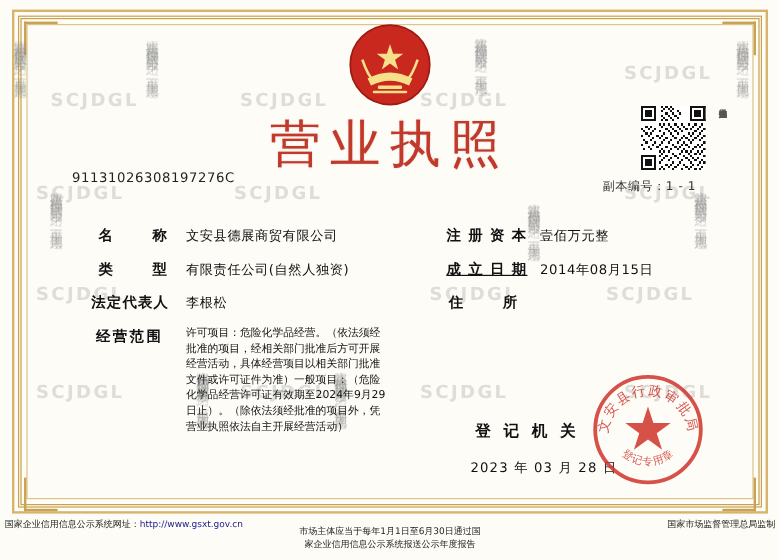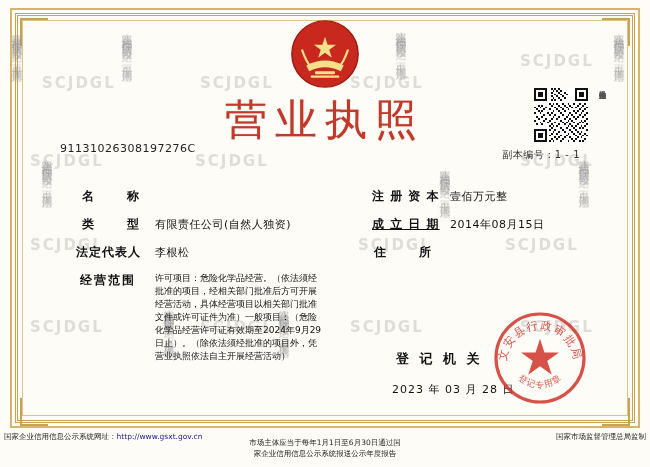--- a/index.html
+++ b/index.html
@@ -481,20 +481,21 @@
         <rect x="14" y="28" width="1" height="1"></rect>
         <rect x="18" y="28" width="1" height="1"></rect>
         <rect x="21" y="28" width="1" height="1"></rect>
         <rect x="24" y="28" width="1" height="1"></rect>
         <rect x="26" y="28" width="1" height="1"></rect>
     </g>
   </svg>
   <div class="qr-note">扫描二维码查询企业信息</div>
 
   <div class="field-label" style="left:82px; top:188px;">名　　称</div>
+  <div class="field-value" style="left:155px; top:189px;">文安县德展商贸有限公司</div>
 
   <div class="field-label" style="left:82px; top:216px;">类　　型</div>
   <div class="field-value" style="left:155px; top:217px;">有限责任公司(自然人独资)</div>
 
   <div class="field-label" style="left:76px; top:244px; letter-spacing:1px;">法定代表人</div>
   <div class="field-value" style="left:155px; top:245px;">李根松</div>
 
   <div class="field-label" style="left:80px; top:272px; letter-spacing:2px;">经营范围</div>
   <div class="field-value small" style="left:155px; top:272px; width:170px;">许可项目：危险化学品经营。（依法须经批准的项目，经相关部门批准后方可开展经营活动，具体经营项目以相关部门批准文件或许可证件为准）一般项目：（危险化学品经营许可证有效期至2024年9月29日止）。（除依法须经批准的项目外，凭营业执照依法自主开展经营活动）</div>
 

